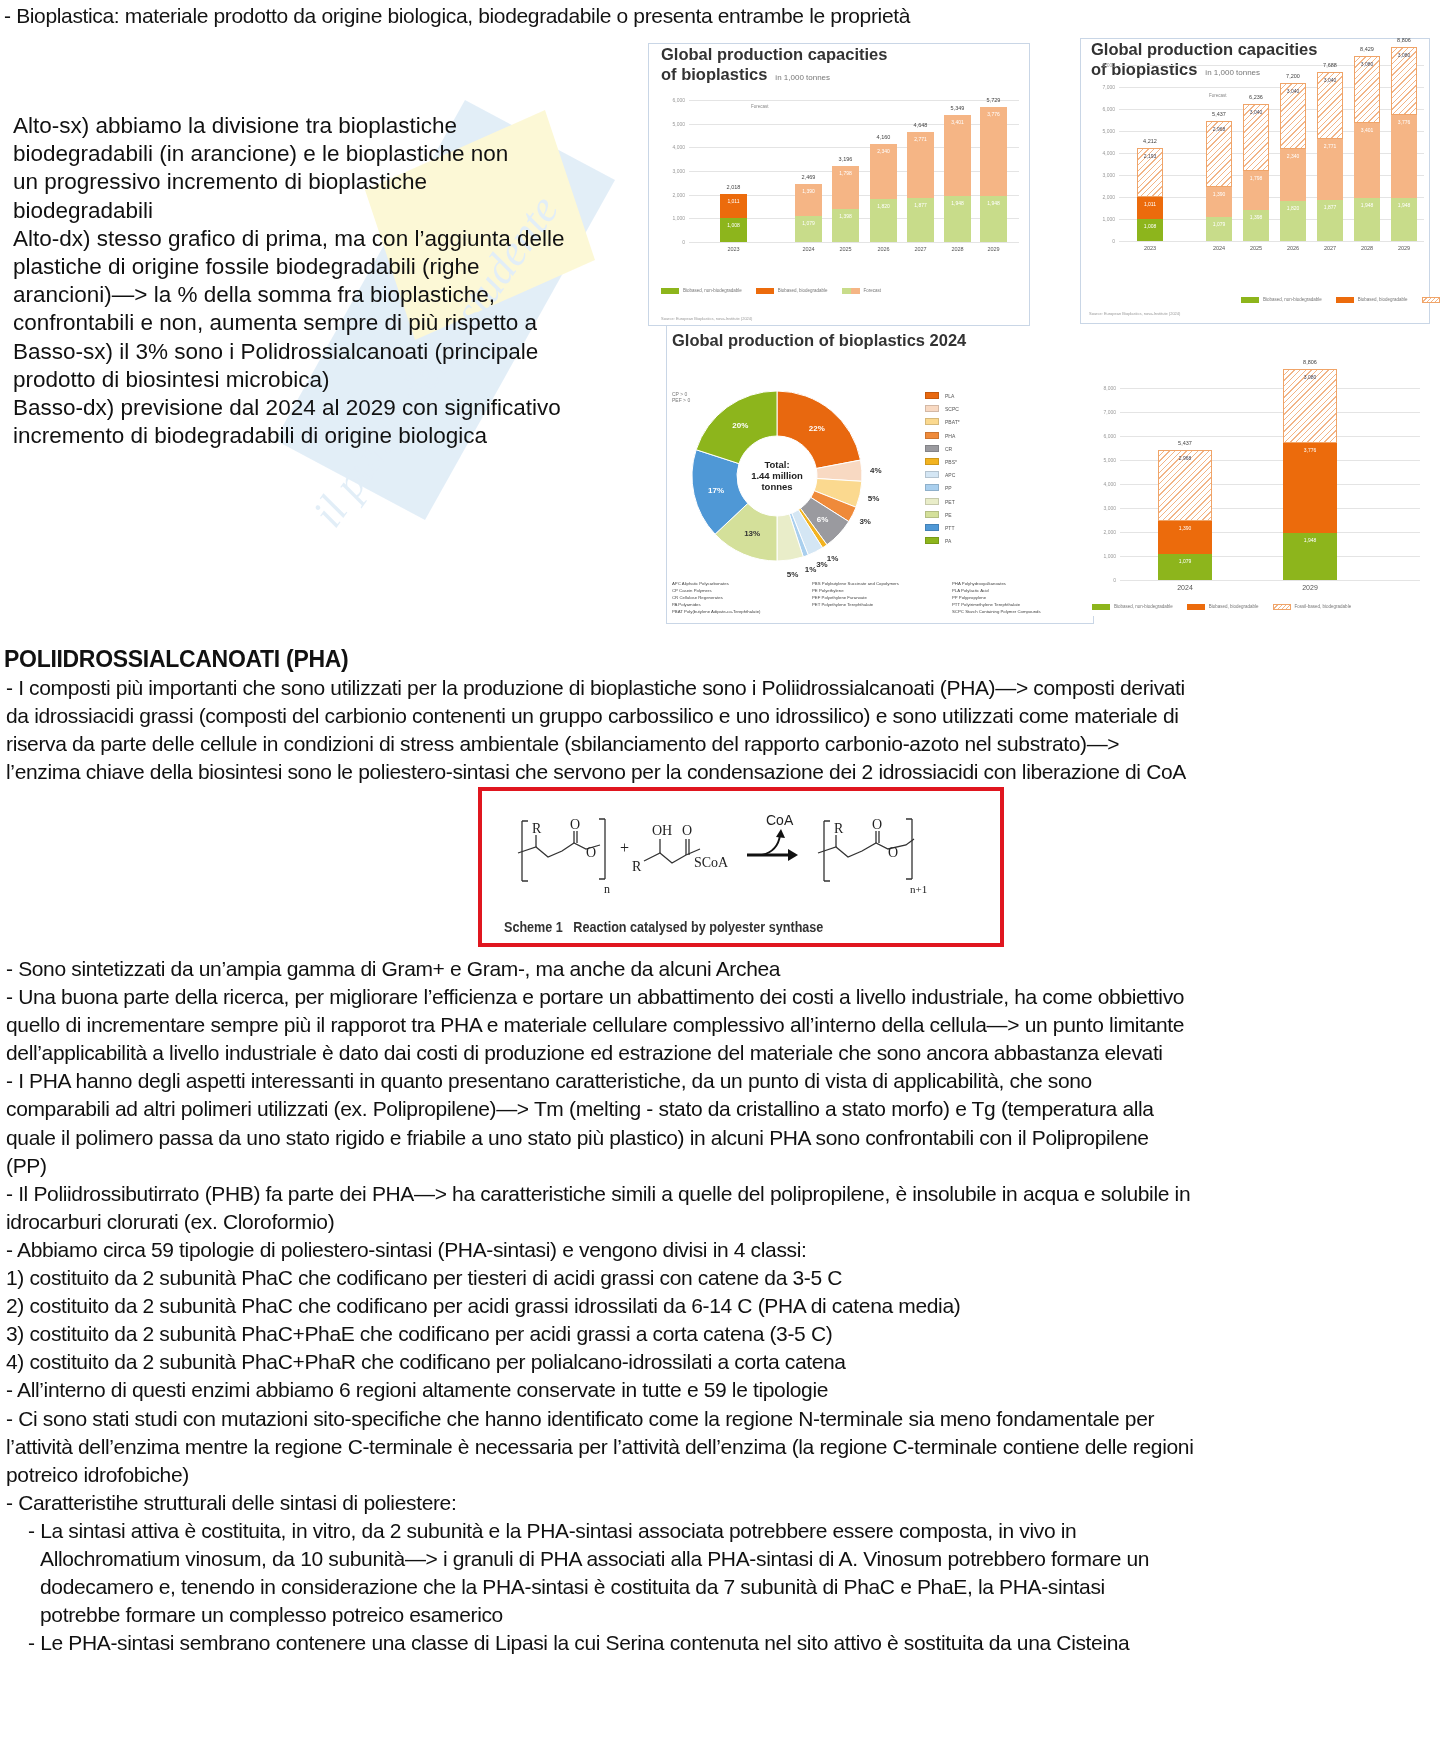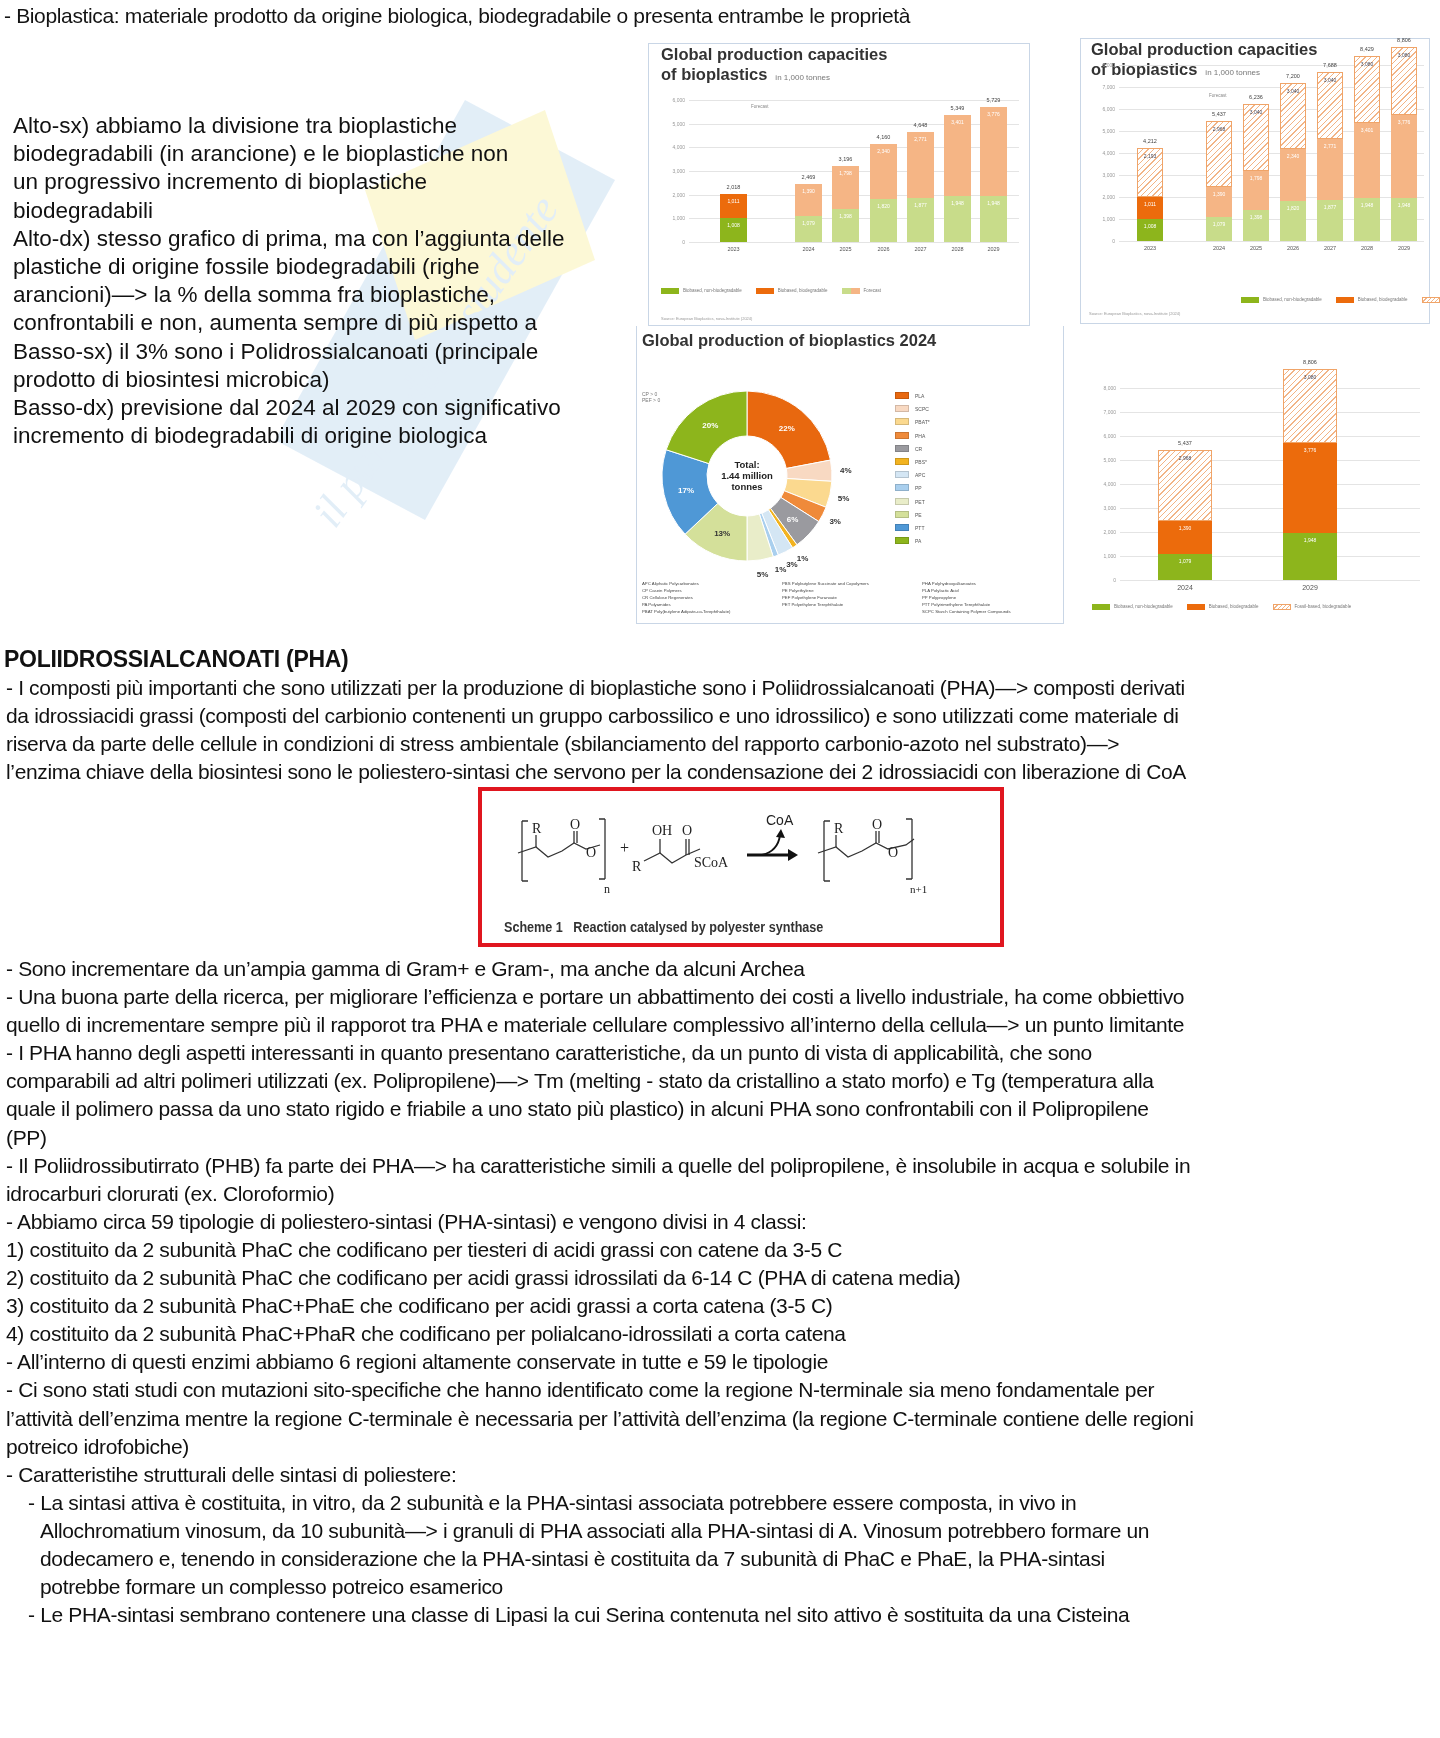--- a/index.html
+++ b/index.html
@@ -164,21 +164,21 @@
     <div class="xlab" style="left:303px;top:206px;font-size:5.5px;">2029</div>
     <div style="position:absolute;left:128px;top:54px;font-size:4.5px;color:#888;">Forecast</div>
     <div class="legend" style="left:160px;top:258px;">
       <span><span class="sw" style="background:#8db51c"></span>Biobased, non-biodegradable</span>
       <span><span class="sw" style="background:#ec6b0c"></span>Biobased, biodegradable</span>
       <span><span class="sw" style="background:repeating-linear-gradient(135deg,#fff 0 2px,#f2b486 2px 3px);border:1px solid #f0a468"></span>Fossil-based, biodegradable</span>
     </div>
     <div style="position:absolute;left:8px;top:272px;font-size:4px;color:#999;">Source: European Bioplastics, nova-Institute (2024)</div>
   </div>
 
-<div class="chart-box" id="chart3" style="left:636px;top:326px;width:428px;height:298px;border-top:none;">
+<div class="chart-box" id="chart3" style="left:666px;top:326px;width:428px;height:298px;border-top:none;">
     <div class="chart-title" style="position:absolute;left:5px;top:4px;">Global production of bioplastics 2024</div>
     <div style="position:absolute;left:5px;top:65px;font-size:5px;color:#777;">CP &gt; 0</div>
     <div style="position:absolute;left:5px;top:71px;font-size:5px;color:#777;">PEF &gt; 0</div>
     <svg width="392" height="298" style="position:absolute;left:0;top:0;">
       <path d="M 110 65 A 85 85 0 0 1 193.49441631193855 134.0725882602134 L 149.29149002914755 142.504747416571 A 40 40 0 0 0 110 110 Z" fill="#e8680f" stroke="#fff" stroke-width="1"></path>
       <text x="149.8389993592931" y="104.84292232651316" text-anchor="middle" font-size="8" font-weight="bold" font-family="Liberation Sans, sans-serif" fill="#fff">22%</text>
       <path d="M 193.49441631193855 134.0725882602134 A 85 85 0 0 1 194.8322719164031 155.33719415999164 L 149.92106913713087 152.51162078117252 A 40 40 0 0 0 149.29149002914755 142.504747416571 Z" fill="#f8d9c2" stroke="#fff" stroke-width="1"></path>
       <text x="208.80464611439888" y="146.78373856659798" text-anchor="middle" font-size="8" font-weight="bold" font-family="Liberation Sans, sans-serif" fill="#333">4%</text>
       <path d="M 194.8322719164031 155.33719415999164 A 85 85 0 0 1 189.03100130050137 181.29058697819764 L 147.19105943553006 164.72498210738712 A 40 40 0 0 0 149.92106913713087 152.51162078117252 Z" fill="#fbd98f" stroke="#fff" stroke-width="1"></path>
       <text x="206.615759431936" y="174.59618089825773" text-anchor="middle" font-size="8" font-weight="bold" font-family="Liberation Sans, sans-serif" fill="#333">5%</text>
@@ -326,23 +326,24 @@
     <text x="390" y="38" font-size="14" fill="#222">O</text>
     <text x="406" y="66" font-size="14" fill="#222">O</text>
     <text x="428" y="102" font-size="11" fill="#222">n+1</text>
   </svg>
   <div class="scheme-caption">
     <span>Scheme 1</span>&nbsp;&nbsp;&nbsp;<span>Reaction catalysed by polyester synthase</span>
   </div>
 </div>
 
 <div id="body-lines" class="narrow" style="font-size:21px;line-height:28.1px;white-space:nowrap;">
-    <div>- Sono incrementare da un’ampia gamma di Gram+ e Gram-, ma anche da alcuni Archea</div>
+    <div>- Sono sintetizzati da un’ampia gamma di Gram+ e Gram-, ma anche da alcuni Archea</div>
     <div>- Una buona parte della ricerca, per migliorare l’efficienza e portare un abbattimento dei costi a livello industriale, ha come obbiettivo</div>
     <div>quello di incrementare sempre più il rapporot tra PHA e materiale cellulare complessivo all’interno della cellula—&gt; un punto limitante</div>
+    <div>dell’applicabilità a livello industriale è dato dai costi di produzione ed estrazione del materiale che sono ancora abbastanza elevati</div>
     <div>- I PHA hanno degli aspetti interessanti in quanto presentano caratteristiche, da un punto di vista di applicabilità, che sono</div>
     <div>comparabili ad altri polimeri utilizzati (ex. Polipropilene)—&gt; Tm (melting - stato da cristallino a stato morfo) e Tg (temperatura alla</div>
     <div>quale il polimero passa da uno stato rigido e friabile a uno stato più plastico) in alcuni PHA sono confrontabili con il Polipropilene</div>
     <div>(PP)</div>
     <div>- Il Poliidrossibutirrato (PHB) fa parte dei PHA—&gt; ha caratteristiche simili a quelle del polipropilene, è insolubile in acqua e solubile in</div>
     <div>idrocarburi clorurati (ex. Cloroformio)</div>
     <div>- Abbiamo circa 59 tipologie di poliestero-sintasi (PHA-sintasi) e vengono divisi in 4 classi:</div>
     <div>1) costituito da 2 subunità PhaC che codificano per tiesteri di acidi grassi con catene da 3-5 C</div>
     <div>2) costituito da 2 subunità PhaC che codificano per acidi grassi idrossilati da 6-14 C (PHA di catena media)</div>
     <div>3) costituito da 2 subunità PhaC+PhaE che codificano per acidi grassi a corta catena (3-5 C)</div>

